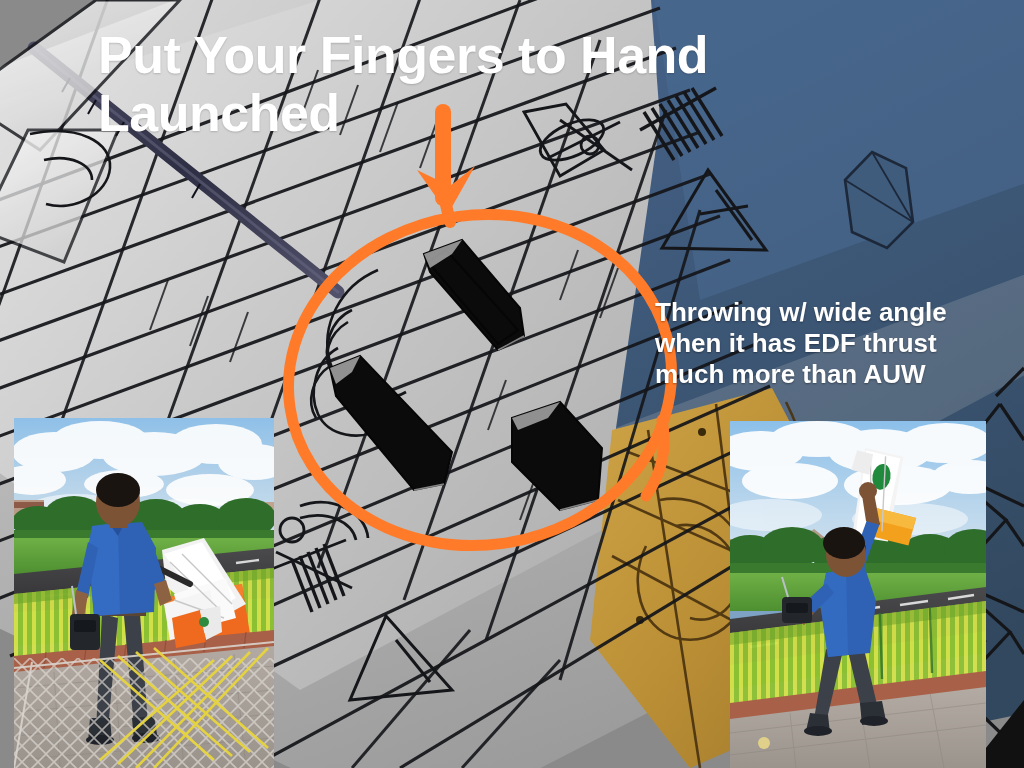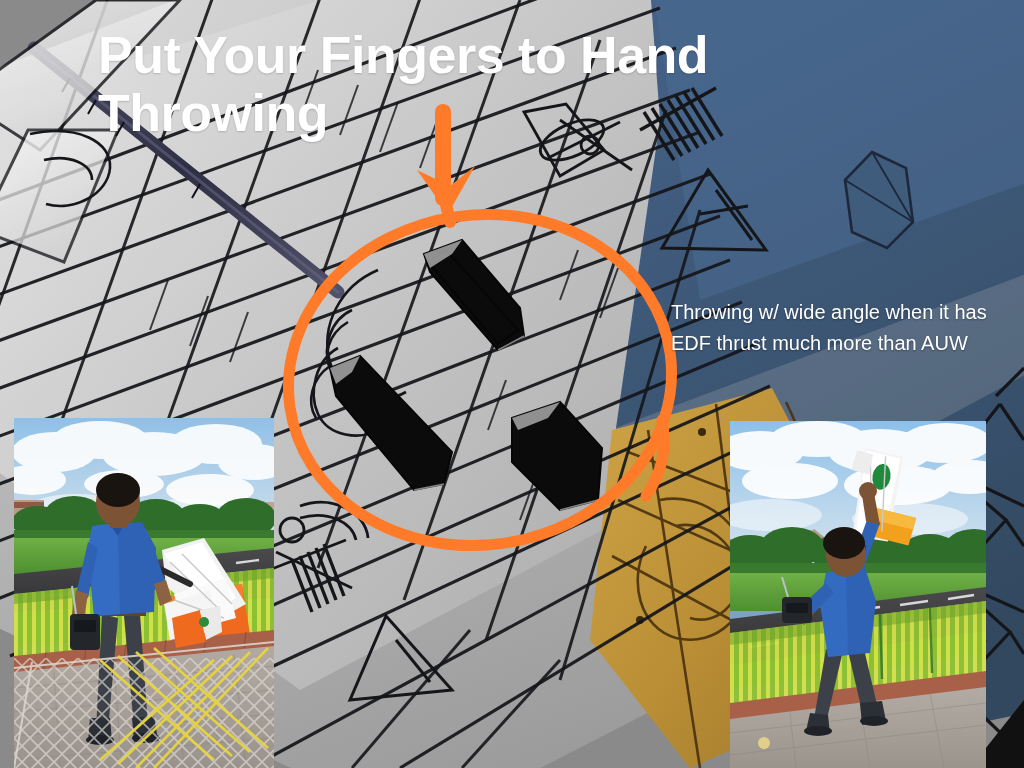--- a/index.html
+++ b/index.html
@@ -14,22 +14,22 @@
 
   
   #title{
     position:absolute;left:98px;top:26px;width:790px;
     color:#ffffff;font-size:52px;line-height:58px;font-weight:bold;
     letter-spacing:-0.5px;white-space:pre-wrap;z-index:40;
     text-shadow:0 1px 2px rgba(0,0,0,.18);
   }
   
   #bodytext{
-    position:absolute;left:671px;top:297px;width:348px;
-    color:#ffffff;font-size:20px;line-height:31px;font-weight:normal;
+    position:absolute;left:655px;top:297px;width:348px;
+    color:#ffffff;font-size:26px;line-height:31px;font-weight:bold;
     z-index:40;text-shadow:0 1px 2px rgba(0,0,0,.35);
   }
 
   
   .photo{position:absolute;overflow:hidden;z-index:30;background:#7da2c4;}
   #photo-left{left:14px;top:418px;width:260px;height:350px;}
   #photo-right{left:730px;top:421px;width:256px;height:347px;}
   .photo svg{display:block;width:100%;height:100%;}
 </style>
 </head>
@@ -267,21 +267,21 @@
       <path d="M417,170 L448,214 L475,166 L450,186 Z" fill="#ff7b29"></path>
       <path d="M444,196 L450,222" stroke="#ff7b29" stroke-width="12" stroke-linecap="round" fill="none"></path>
     </g>
 
     <g>
       <ellipse cx="480" cy="380" rx="192" ry="165" transform="rotate(-8 480 380)" fill="none" stroke="#ff7b29" stroke-width="11" stroke-linecap="round"></ellipse>
       <path d="M662,420 C668,450 660,476 646,496" fill="none" stroke="#ff7b29" stroke-width="11" stroke-linecap="round"></path>
     </g>
   </svg>
 
-  <div id="title">Put Your Fingers to Hand Throwing</div>
+  <div id="title">Put Your Fingers to Hand Launched</div>
 
   <div id="bodytext">Throwing w/ wide angle when it has EDF thrust much more than AUW</div>
 
   <div class="photo" id="photo-left">
     <svg viewBox="0 0 260 350" preserveAspectRatio="none">
       <defs>
         <linearGradient id="skyL" x1="0" y1="0" x2="0" y2="1">
           <stop offset="0" stop-color="#8fc0e8"></stop>
           <stop offset="0.55" stop-color="#bcd6ea"></stop>
           <stop offset="1" stop-color="#d6e3ec"></stop>

